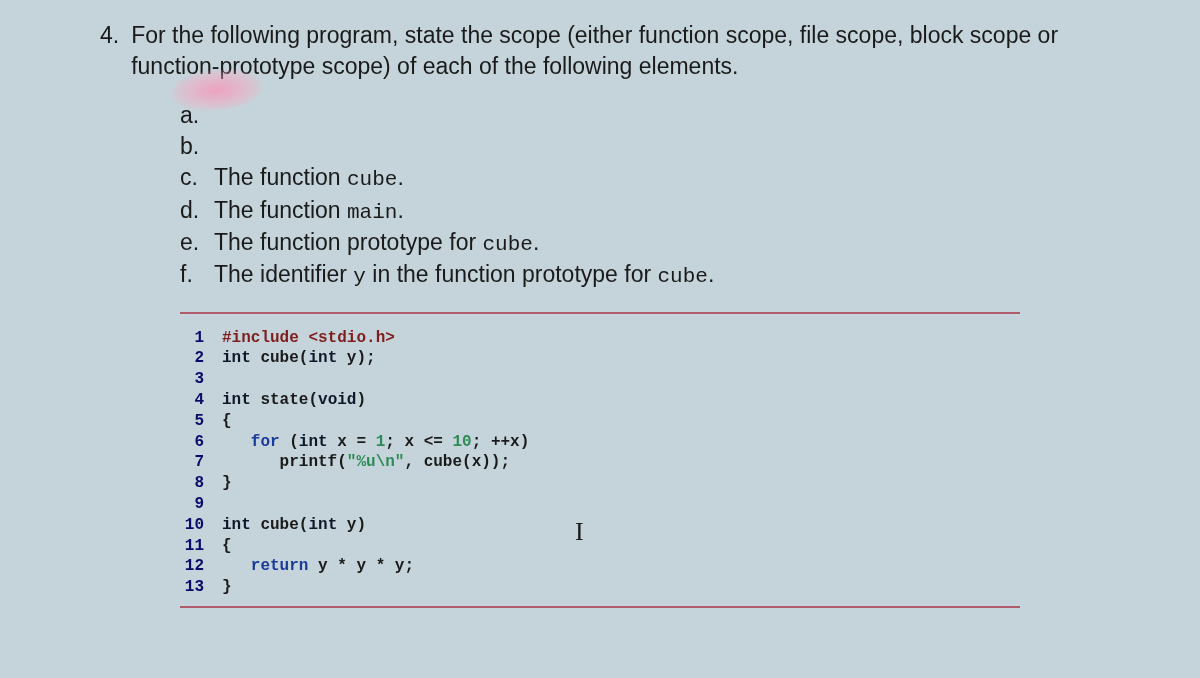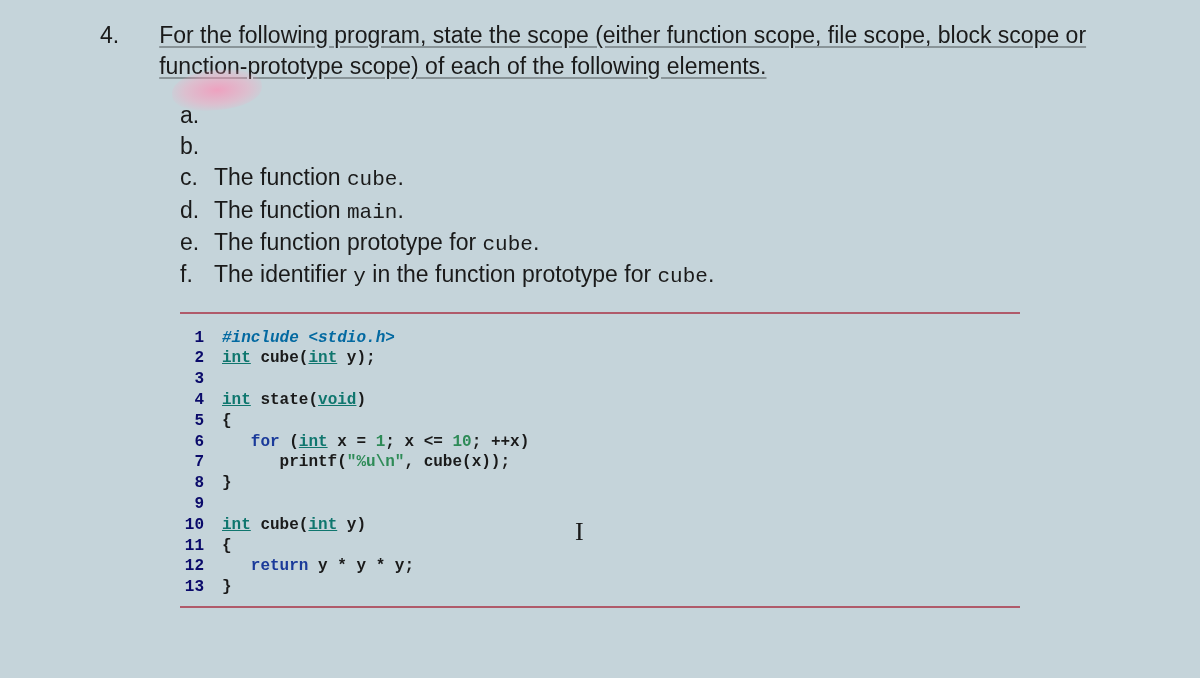--- a/index.html
+++ b/index.html
@@ -17,24 +17,22 @@
     line-height: 1.35;
     margin-bottom: 18px;
     display: flex;
     gap: 12px;
   }
   .question .qnum {
     flex: 0 0 auto;
   }
   .question .qtext {
     flex: 1;
-    text-decoration: underline;
     text-decoration-color: rgba(0,0,0,0.3);
     text-underline-offset: 3px;
-    margin-left: 28px;
   }
   .highlight-block {
     position: relative;
   }
   .pink-smudge {
     position: absolute;
     top: -30px;
     left: 72px;
     width: 90px;
     height: 40px;
@@ -75,23 +73,23 @@
     display: flex;
     white-space: pre;
   }
   .ln {
     color: #0a0a6a;
     width: 42px;
     flex: 0 0 42px;
     text-align: right;
     padding-right: 18px;
   }
-  .tok-macro { color: #0369a1; font-style: italic; }
+  .tok-macro { color: #7f1d1d; }
   .tok-kw    { color: #1a3a9a; }
-  .tok-type  { color: #0f766e; text-decoration: underline; }
+  .tok-type  { color: #0f172a; }
   .tok-num   { color: #2e8b57; }
   .tok-str   { color: #2e8b57; }
   .tok-plain { color: #1a1a1a; }
   .cursor {
     position: absolute;
     font-family: serif;
     font-weight: normal;
     font-size: 26px;
     color: #1a1a1a;
     left: 395px;

